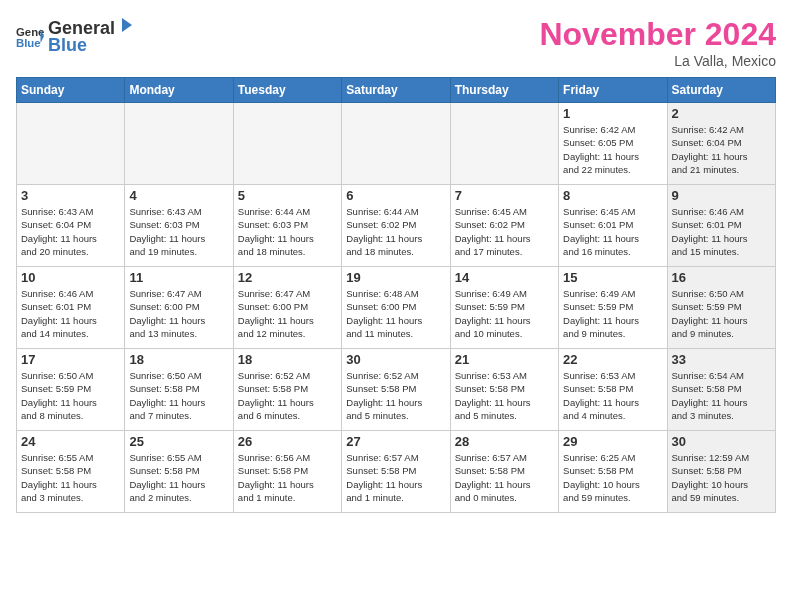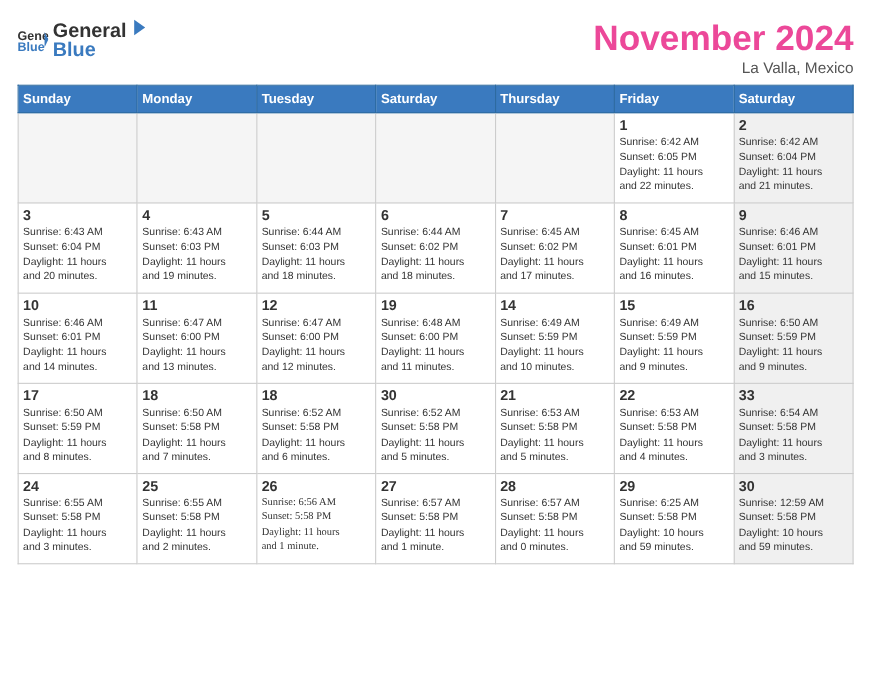--- a/index.html
+++ b/index.html
@@ -303,21 +303,21 @@
         </td>
         <td>
           <span class="day-num">25</span>
           <div class="day-info" style="white-space: pre-line;">Sunrise: 6:55 AM
 Sunset: 5:58 PM
 Daylight: 11 hours
 and 2 minutes.</div>
         </td>
         <td>
           <span class="day-num">26</span>
-          <div class="day-info" style="white-space: pre-line; font-family: Liberation Serif, serif;">Sunrise: 6:56 AM
+          <div class="day-info" style="white-space: pre-line;">Sunrise: 6:56 AM
 Sunset: 5:58 PM
 Daylight: 11 hours
 and 1 minute.</div>
         </td>
         <td>
           <span class="day-num">27</span>
           <div class="day-info" style="white-space: pre-line;">Sunrise: 6:57 AM
 Sunset: 5:58 PM
 Daylight: 11 hours
 and 1 minute.</div>

